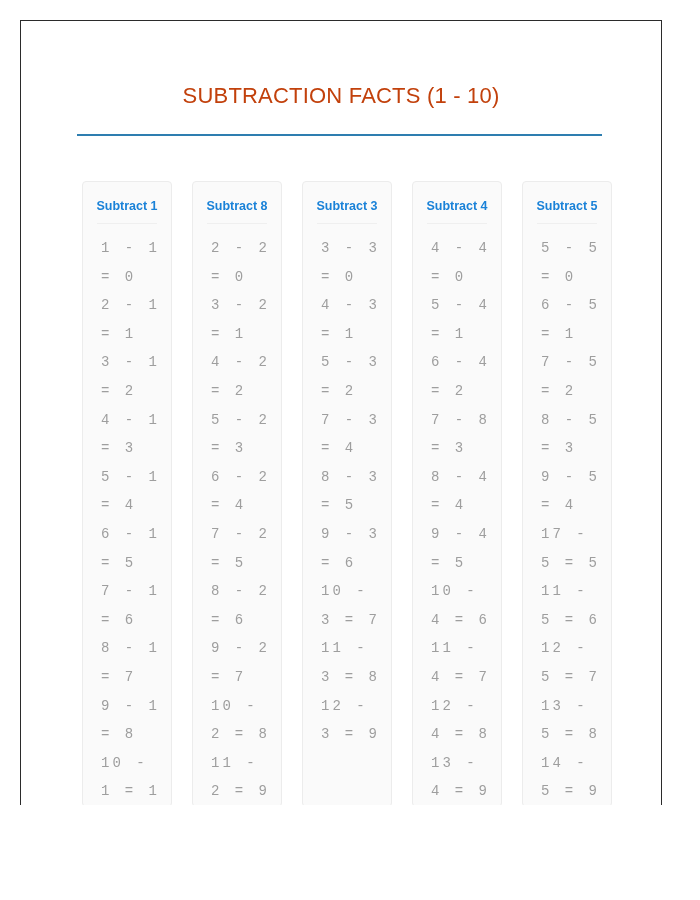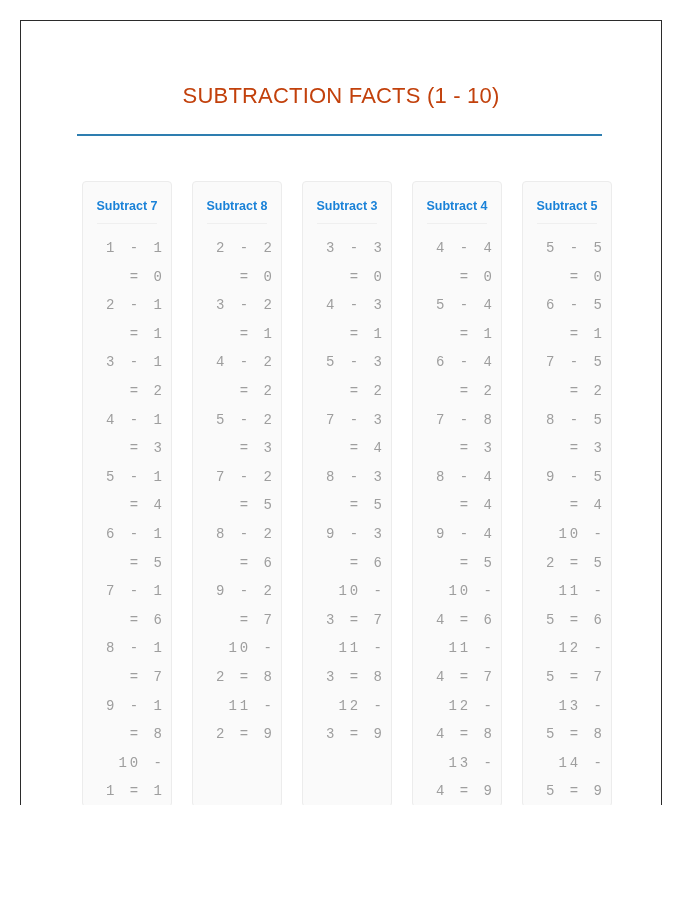--- a/index.html
+++ b/index.html
@@ -94,40 +94,40 @@
   }
 
   .fact-list {
     padding: 0 2px;
   }
 
   .fact {
     font-family: "Liberation Mono", monospace;
     font-size: 14px;
     color: #9e9e9e;
-    text-align: right;
+    text-align: left;
     letter-spacing: 3px;
     line-height: 28.6px;
     word-spacing: 1px;
     white-space: normal;
     margin-left: 12px;
   }
 </style>
 </head>
 <body>
 
 <div id="page-frame">
   <div id="page-inner">
 
     <div class="title">SUBTRACTION FACTS (1 - 10)</div>
     <div class="title-rule"></div>
 
     <div class="cards">
         <div class="card">
-          <div class="card-header">Subtract 7</div>
+          <div class="card-header">Subtract 1</div>
           <div class="card-divider"></div>
           <div class="fact-list">
             <div class="fact">1 - 1 = 0</div>
             <div class="fact">2 - 1 = 1</div>
             <div class="fact">3 - 1 = 2</div>
             <div class="fact">4 - 1 = 3</div>
             <div class="fact">5 - 1 = 4</div>
             <div class="fact">6 - 1 = 5</div>
             <div class="fact">7 - 1 = 6</div>
             <div class="fact">8 - 1 = 7</div>
@@ -136,20 +136,21 @@
           </div>
         </div>
         <div class="card">
           <div class="card-header">Subtract 8</div>
           <div class="card-divider"></div>
           <div class="fact-list">
             <div class="fact">2 - 2 = 0</div>
             <div class="fact">3 - 2 = 1</div>
             <div class="fact">4 - 2 = 2</div>
             <div class="fact">5 - 2 = 3</div>
+            <div class="fact">6 - 2 = 4</div>
             <div class="fact">7 - 2 = 5</div>
             <div class="fact">8 - 2 = 6</div>
             <div class="fact">9 - 2 = 7</div>
             <div class="fact">10 - 2 = 8</div>
             <div class="fact">11 - 2 = 9</div>
           </div>
         </div>
         <div class="card">
           <div class="card-header">Subtract 3</div>
           <div class="card-divider"></div>
@@ -183,21 +184,21 @@
         </div>
         <div class="card">
           <div class="card-header">Subtract 5</div>
           <div class="card-divider"></div>
           <div class="fact-list">
             <div class="fact">5 - 5 = 0</div>
             <div class="fact">6 - 5 = 1</div>
             <div class="fact">7 - 5 = 2</div>
             <div class="fact">8 - 5 = 3</div>
             <div class="fact">9 - 5 = 4</div>
-            <div class="fact">10 - 2 = 5</div>
+            <div class="fact">17 - 5 = 5</div>
             <div class="fact">11 - 5 = 6</div>
             <div class="fact">12 - 5 = 7</div>
             <div class="fact">13 - 5 = 8</div>
             <div class="fact">14 - 5 = 9</div>
           </div>
         </div>
       </div>
 
   </div>
 </div>

